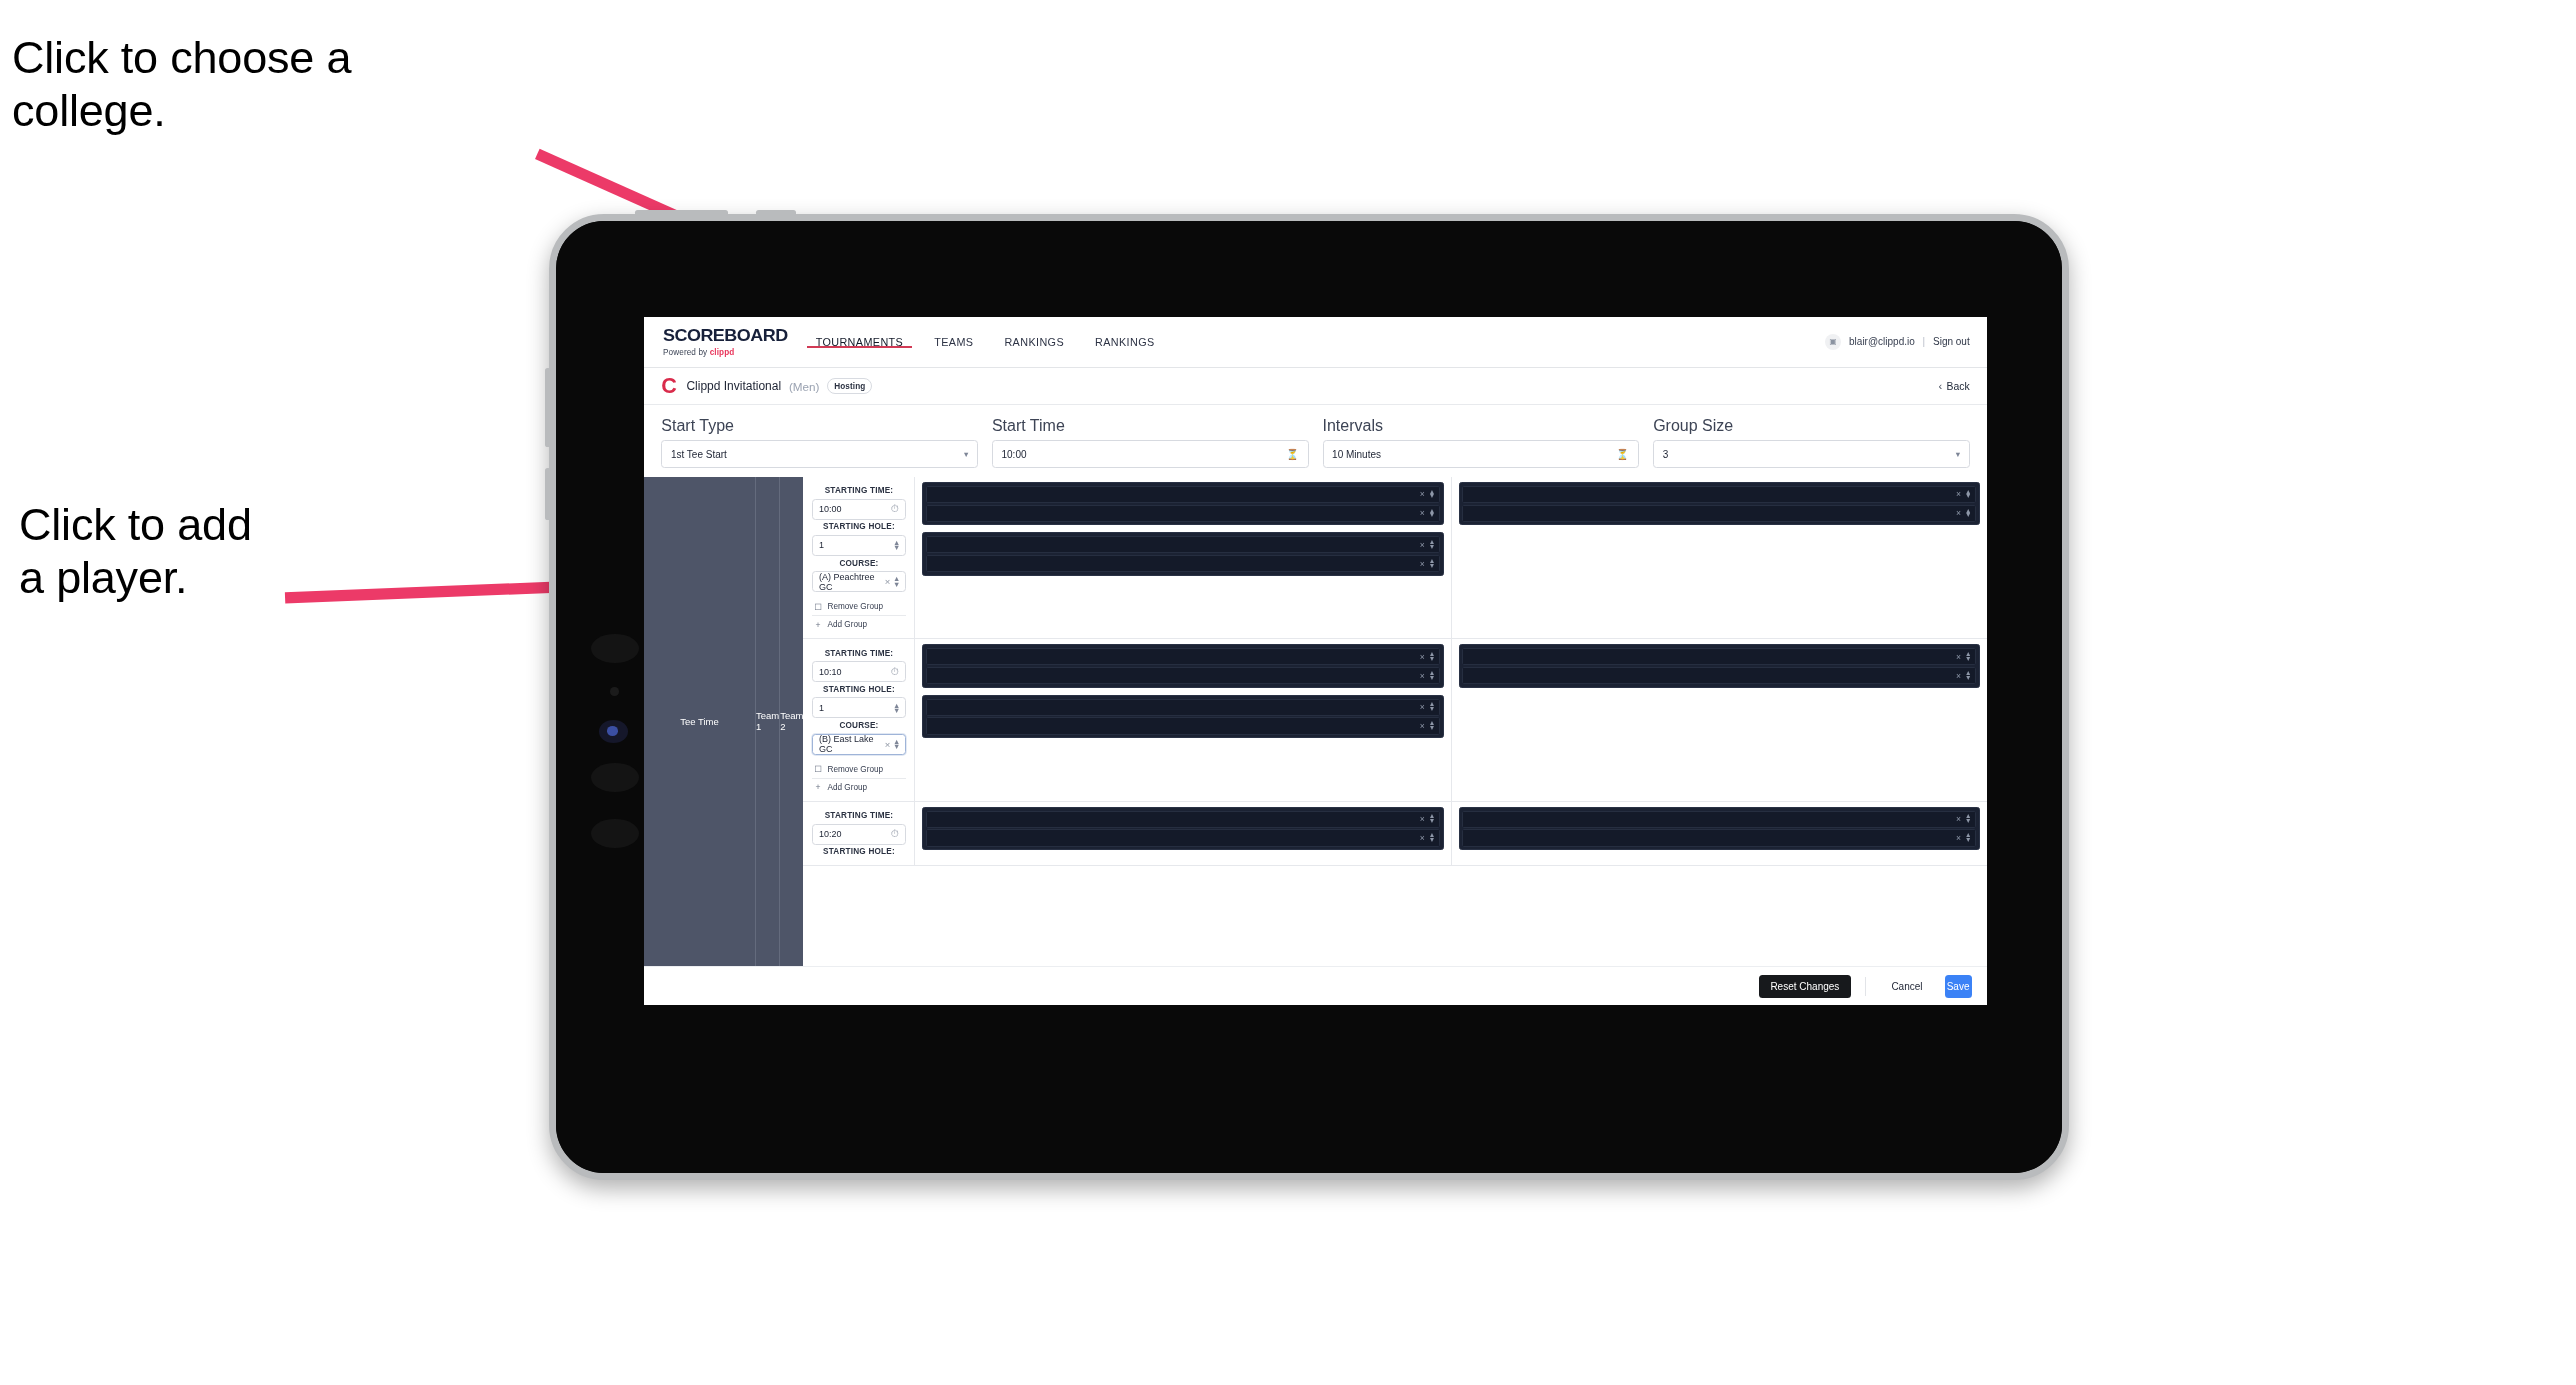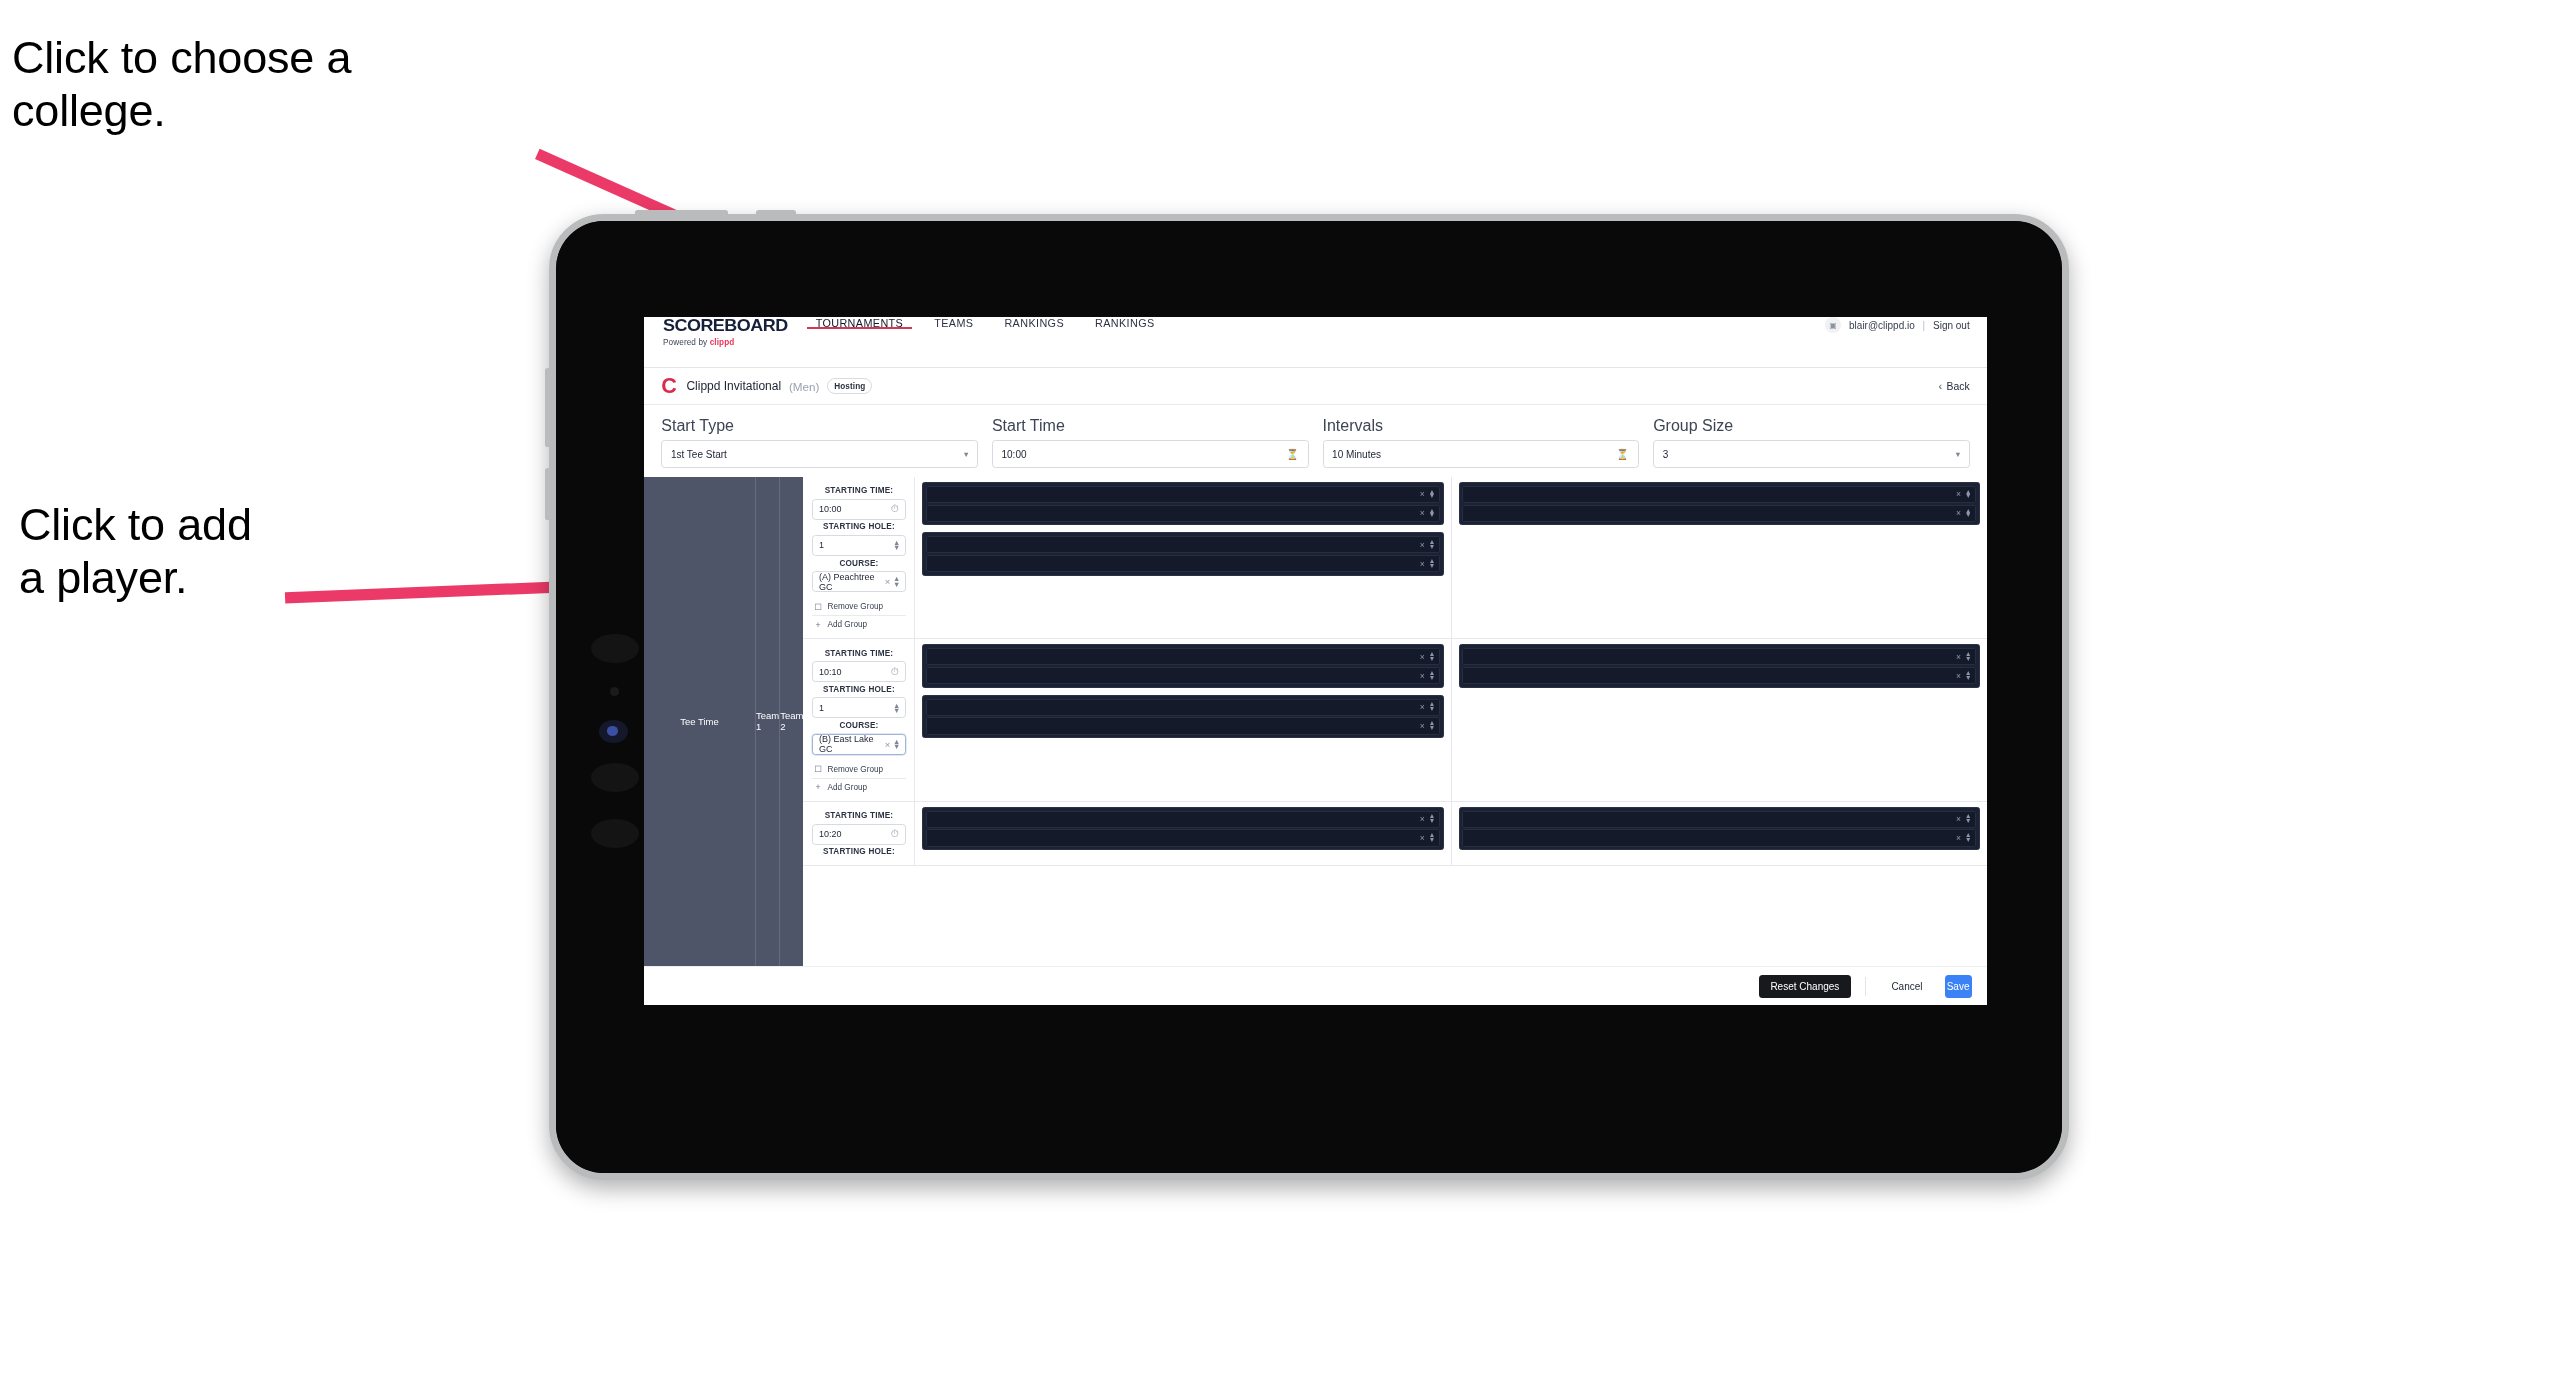--- a/index.html
+++ b/index.html
@@ -55,21 +55,21 @@
 
   
   .screen{
     position:absolute;left:88px;top:96px;width:1343px;height:688px;
     background:#ffffff;overflow:hidden;
     display:flex;flex-direction:column;
   }
 
   
   .navbar{
-    height:50px;flex:0 0 50px;display:flex;align-items:flex-start;
+    height:50px;flex:0 0 50px;display:flex;align-items:center;
     border-bottom:0.9px solid #e3e5e8;background:#fff;position:relative;
   }
   .brand{display:flex;flex-direction:column;justify-content:center;padding:0 17.3px 0 19px;}
   .brand-top{
     font-family:"Liberation Sans", sans-serif;
     font-weight:bold;font-size:17.3px;letter-spacing:-0.5px;color:#17203a;
     line-height:1;transform:scaleX(1.04);transform-origin:left center;
   }
   .brand-sub{font-size:8.2px;color:#3c4455;margin-top:3.5px;letter-spacing:0.1px;}
   .brand-sub b{color:#e8345a;font-weight:bold;}

